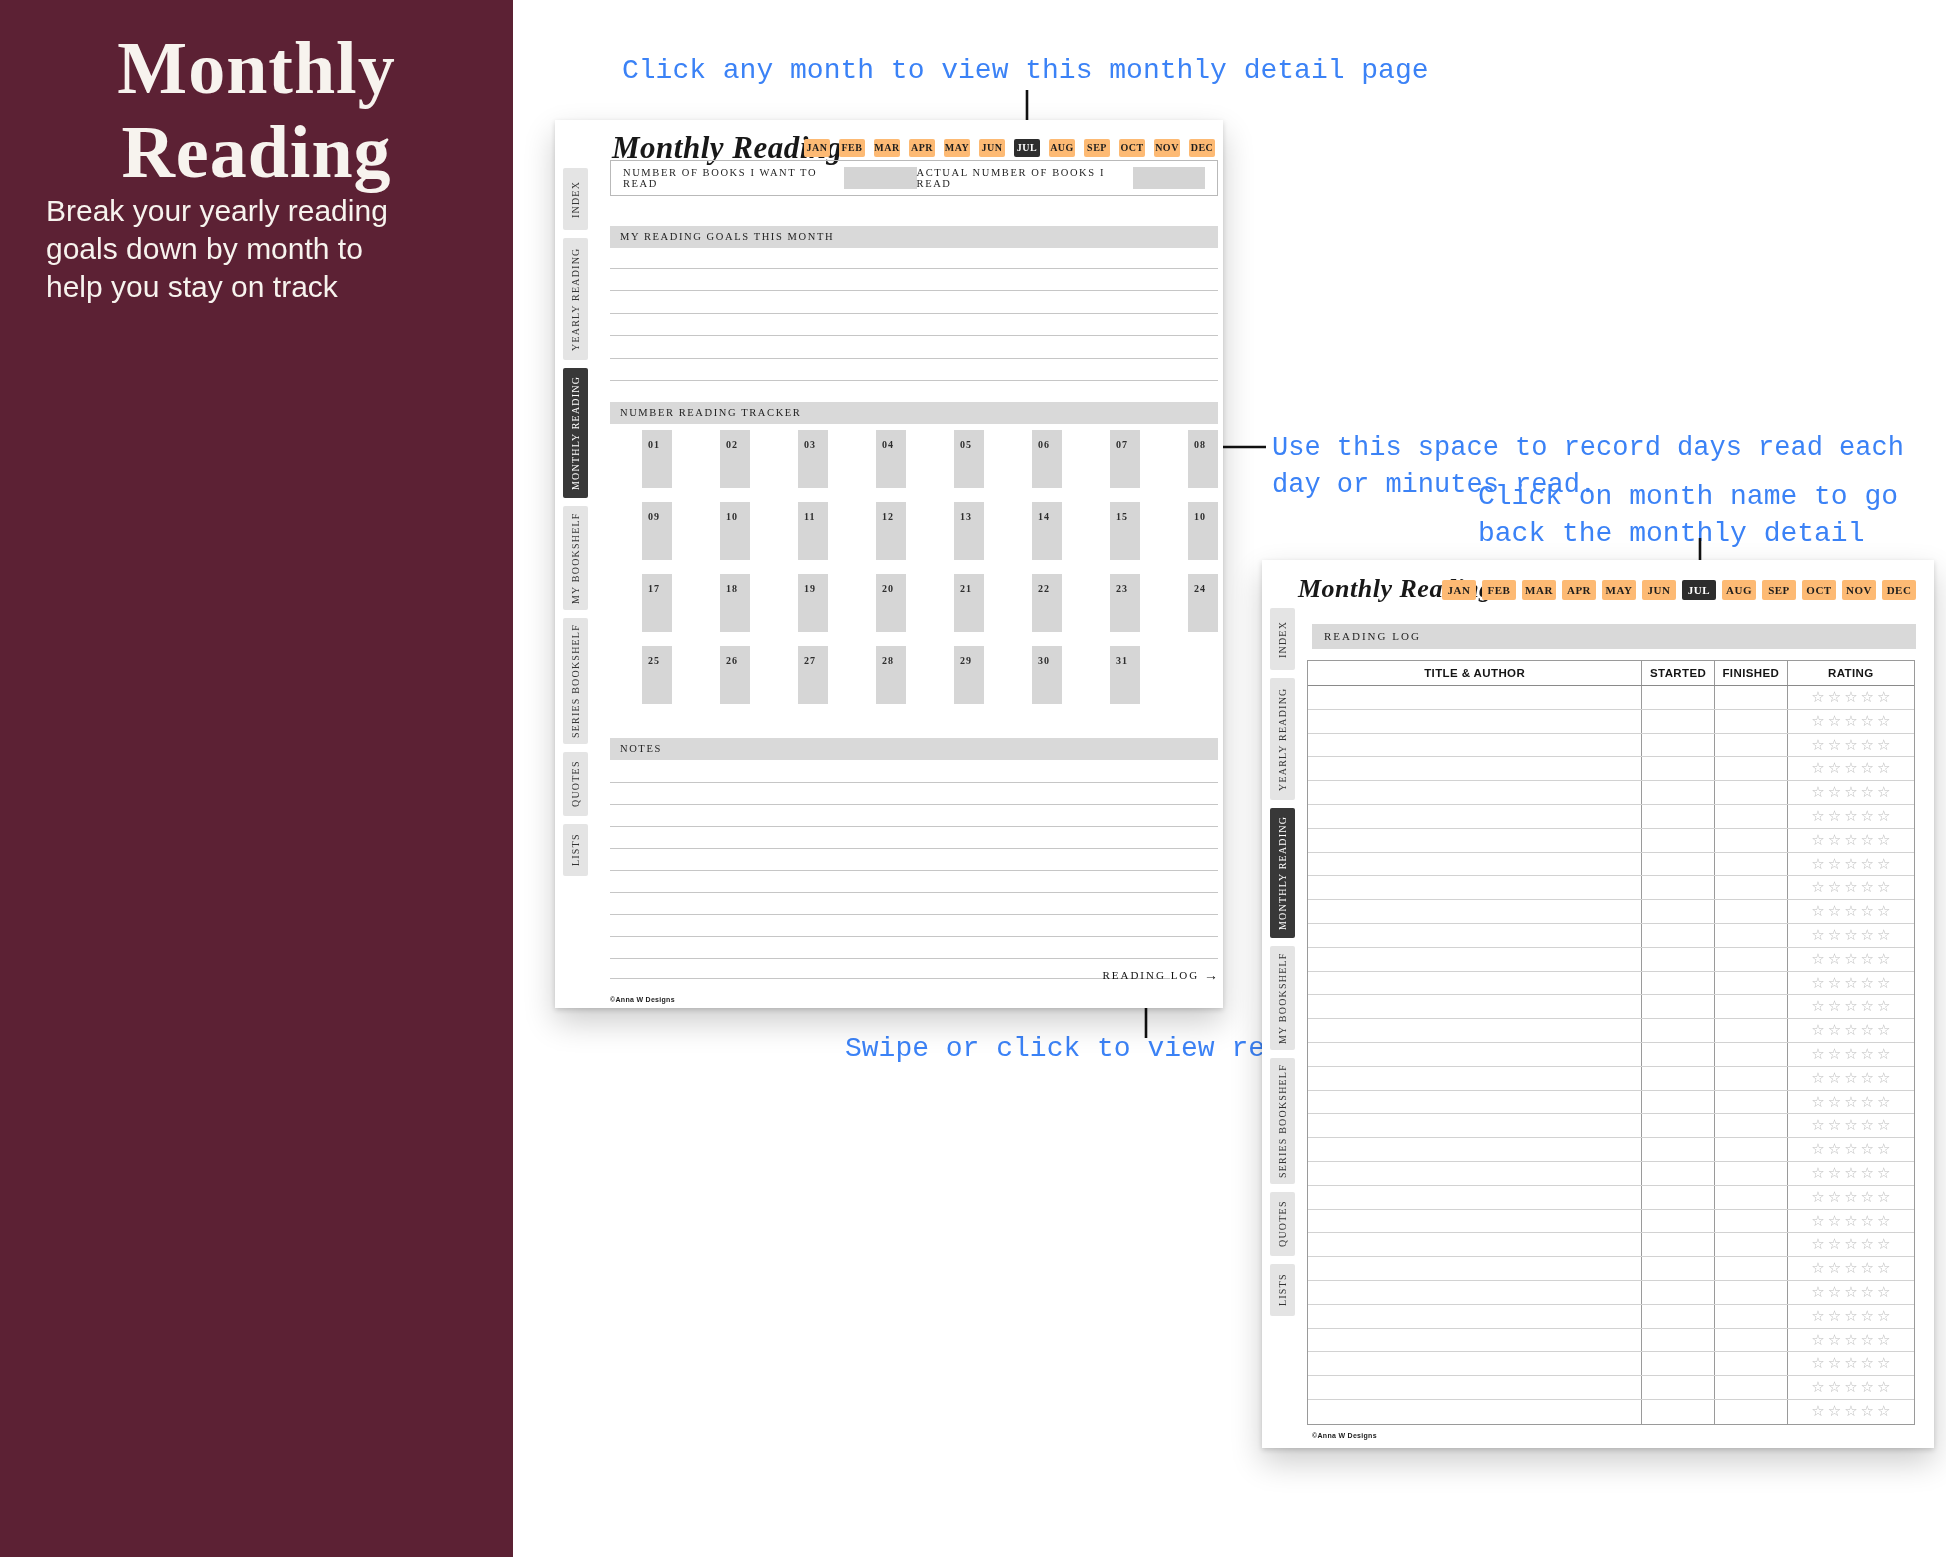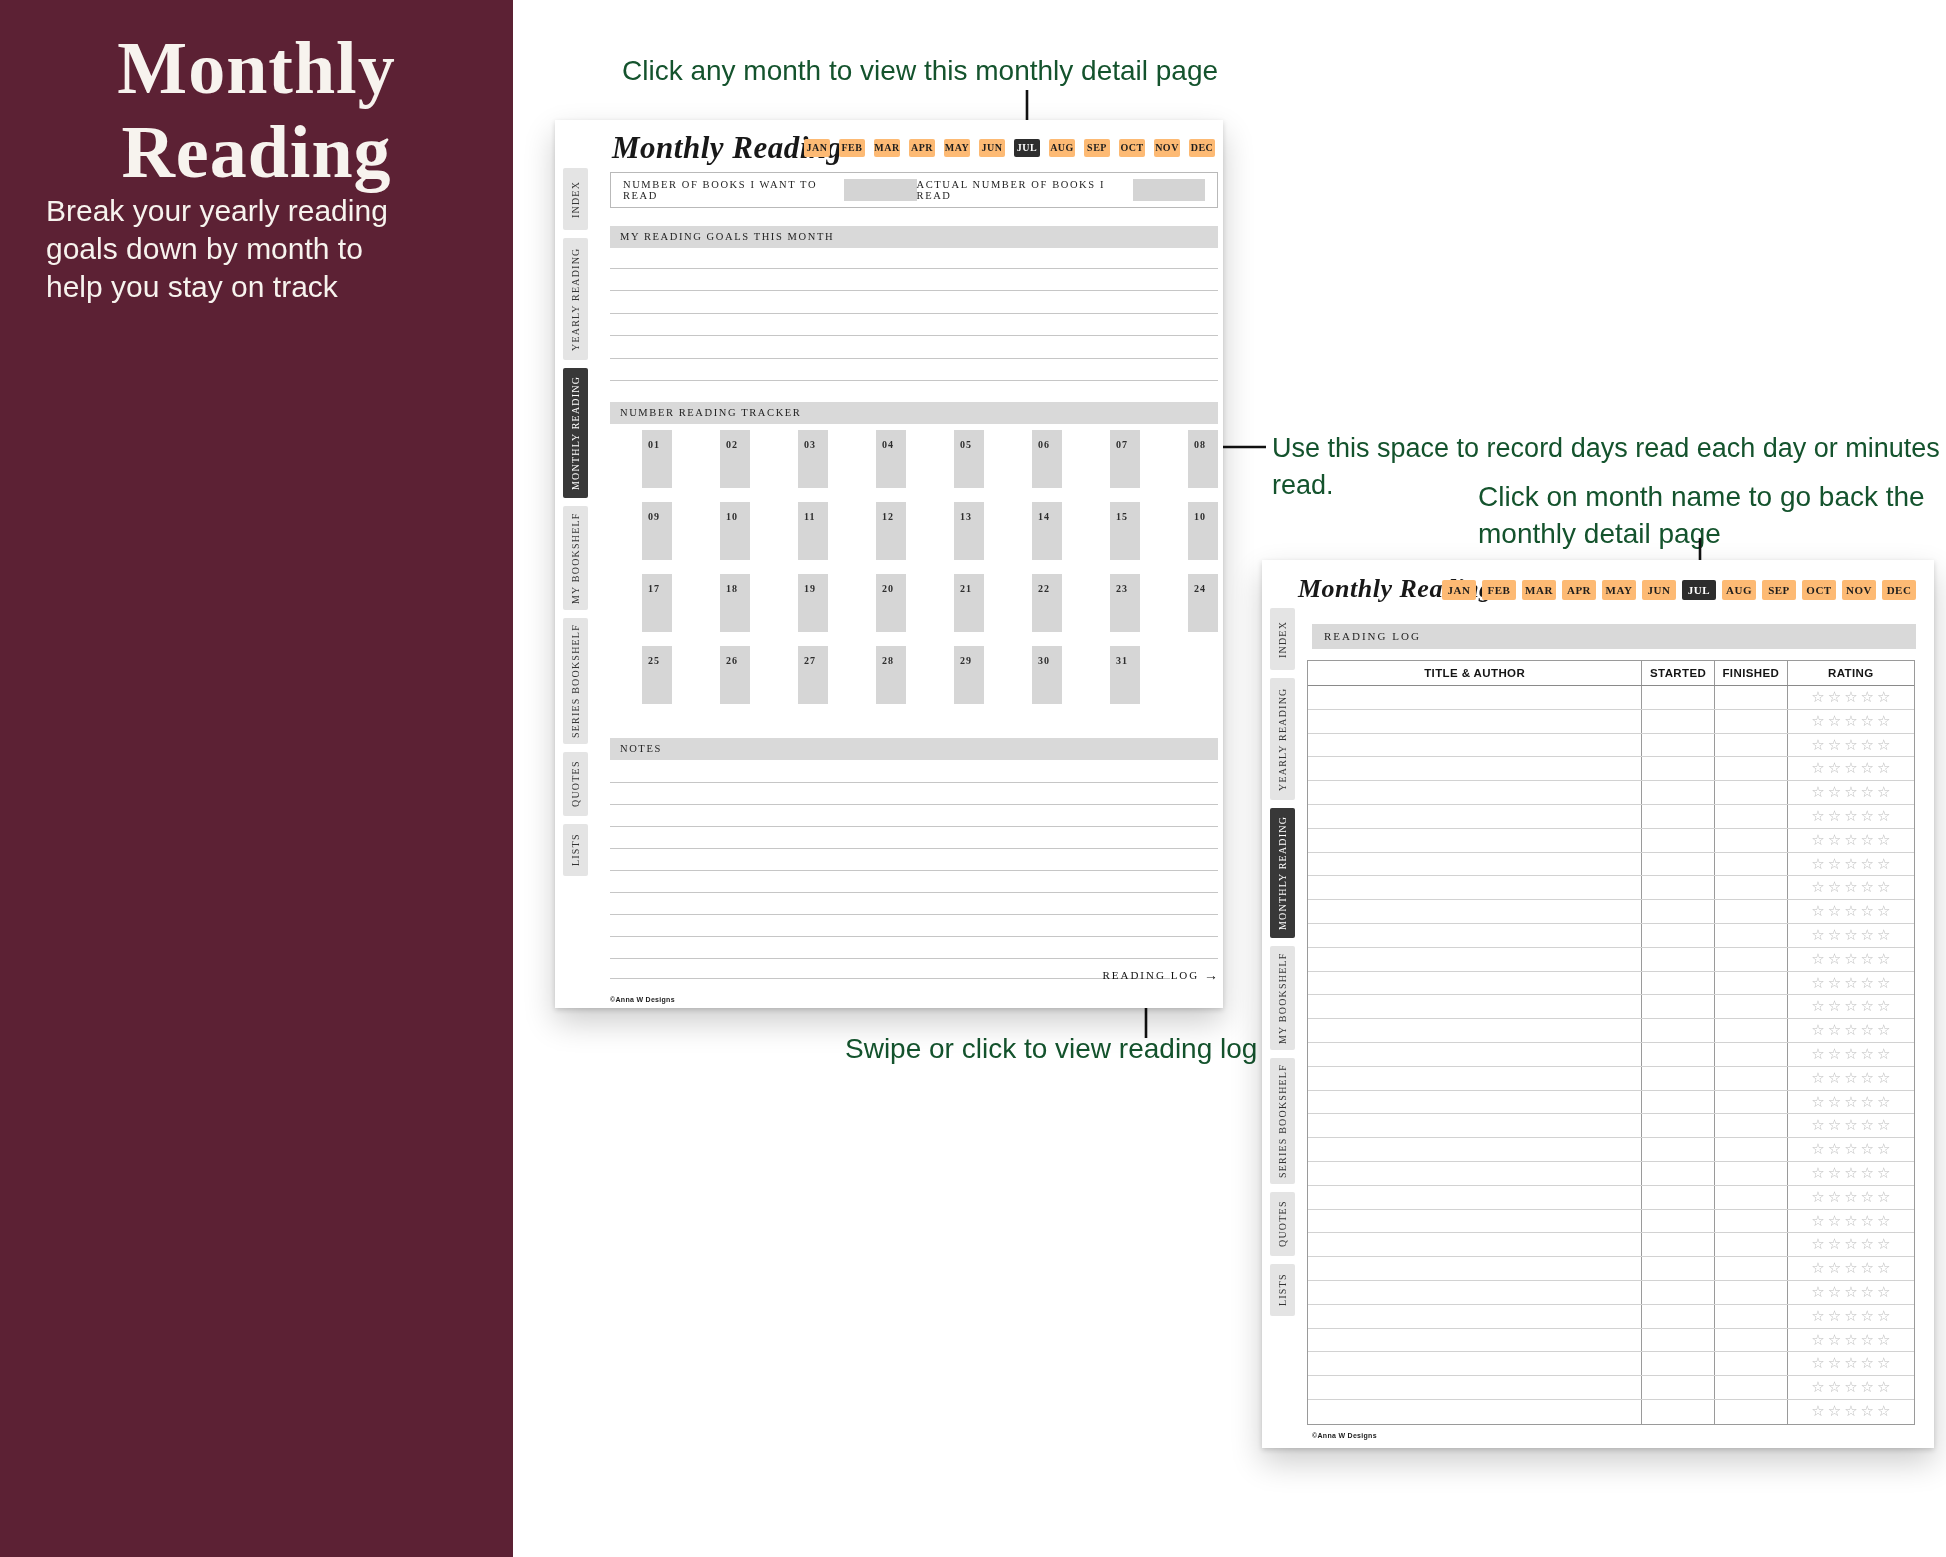--- a/index.html
+++ b/index.html
@@ -8,21 +8,21 @@
 
   
   #panel{position:absolute;left:0;top:0;width:513px;height:1557px;background:#5C2134;}
   #panel h1{margin:0;padding-top:26px;text-align:center;color:#F7F3EE;
             font-family:"Liberation Serif",serif;font-weight:bold;
             font-size:74px;line-height:84px;letter-spacing:1px;}
   #panel p{position:absolute;left:46px;top:192px;width:352px;margin:0;color:#F7F3EE;
            font-size:30px;line-height:38px;font-weight:400;}
 
   
-  .ann{position:absolute;color:#14532d;font-size:28px;line-height:37px;}
+  .ann{position:absolute;color:#3b82f6;font-size:28px;line-height:37px;font-family:Liberation Mono, monospace;}
   .nowrap{white-space:nowrap;}
   .arrow{position:absolute;}
 
   
   .page{position:absolute;background:#fff;
         box-shadow:0 2px 5px rgba(0,0,0,.16),0 14px 30px rgba(0,0,0,.20);}
   #page1{left:555px;top:120px;width:668px;height:888px;}
   #page2{left:1262px;top:560px;width:672px;height:888px;}
 
   .ptitle{position:absolute;font-family:"Liberation Serif",serif;font-weight:bold;
@@ -42,21 +42,21 @@
   .stabs{position:absolute;left:8px;top:48px;width:25px;display:flex;
          flex-direction:column;gap:8px;}
   .stab{background:#E4E4E4;border-radius:2px;color:#333;
         writing-mode:vertical-rl;transform:rotate(180deg);
         display:flex;align-items:center;justify-content:center;
         font-family:"Liberation Serif",serif;font-size:10px;letter-spacing:1.2px;}
   .stab.sel{background:#383838;color:#fff;}
 
   
   #content1{position:absolute;left:55px;top:0;width:608px;height:888px;}
-  #booksbox{position:absolute;top:52px;left:0;width:608px;height:36px;border:1.5px solid #B9B9B9;
+  #booksbox{position:absolute;top:40px;left:0;width:608px;height:36px;border:1.5px solid #B9B9B9;
             box-sizing:border-box;display:flex;align-items:center;padding:0 12px;}
   .slabel{font-family:"Liberation Serif",serif;font-size:10.5px;letter-spacing:1.6px;color:#1f1f1f;}
   .ginput{width:80px;height:22px;background:#D4D4D4;border:none;}
   #booksbox .slabel.second{margin-left:auto;}
   #booksbox .ginput{margin-left:10px;}
 
   .bar{position:absolute;left:0;width:608px;background:#D9D9D9;color:#1f1f1f;
        font-family:"Liberation Serif",serif;letter-spacing:1.6px;
        font-size:10.5px;line-height:22px;height:22px;padding-left:10px;box-sizing:border-box;}
   #goalsbar{top:106px;}

